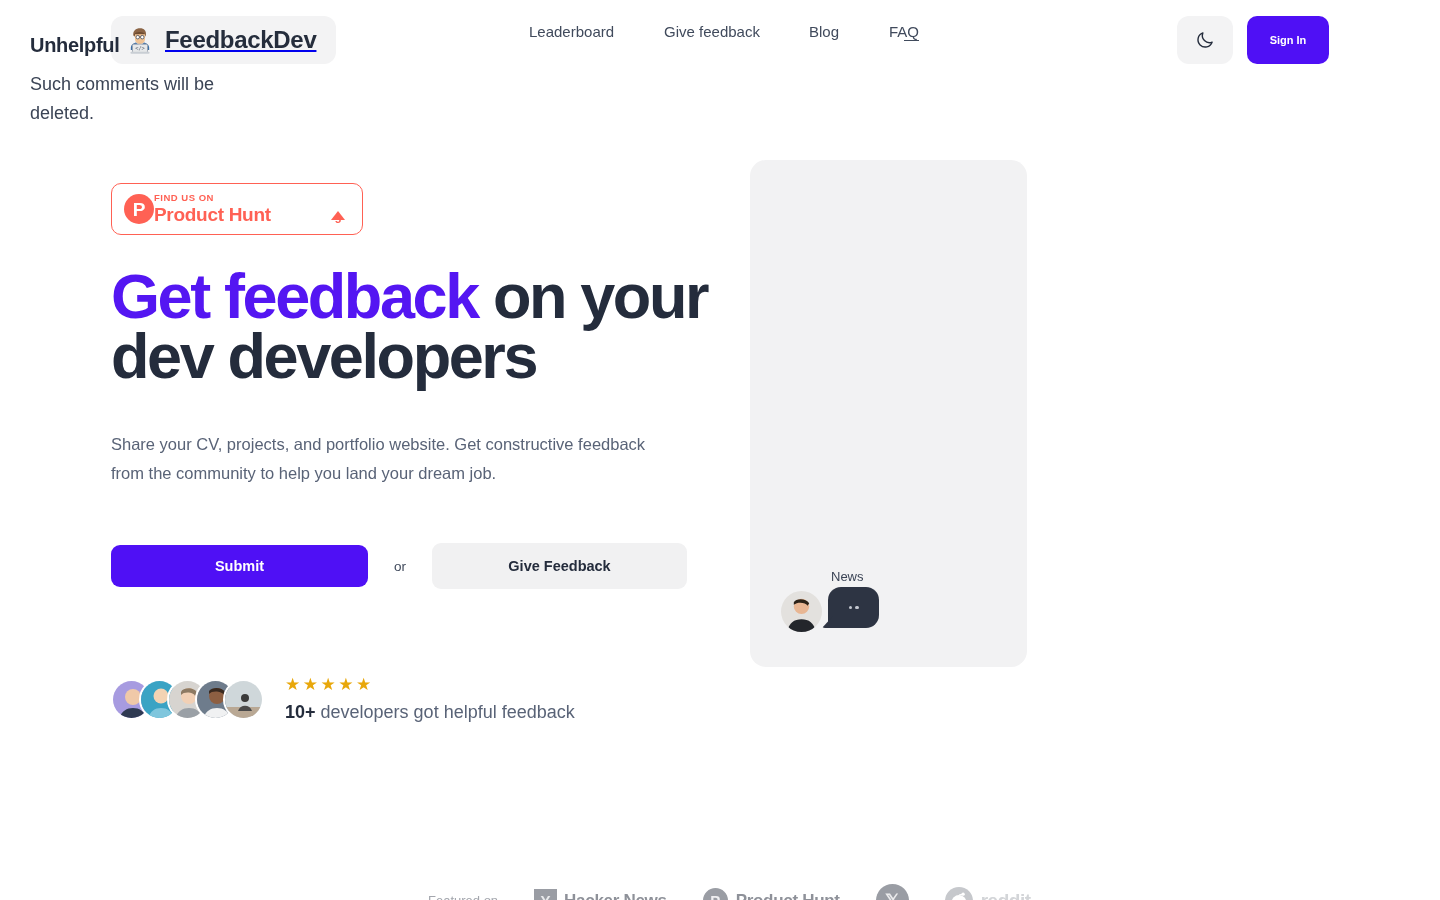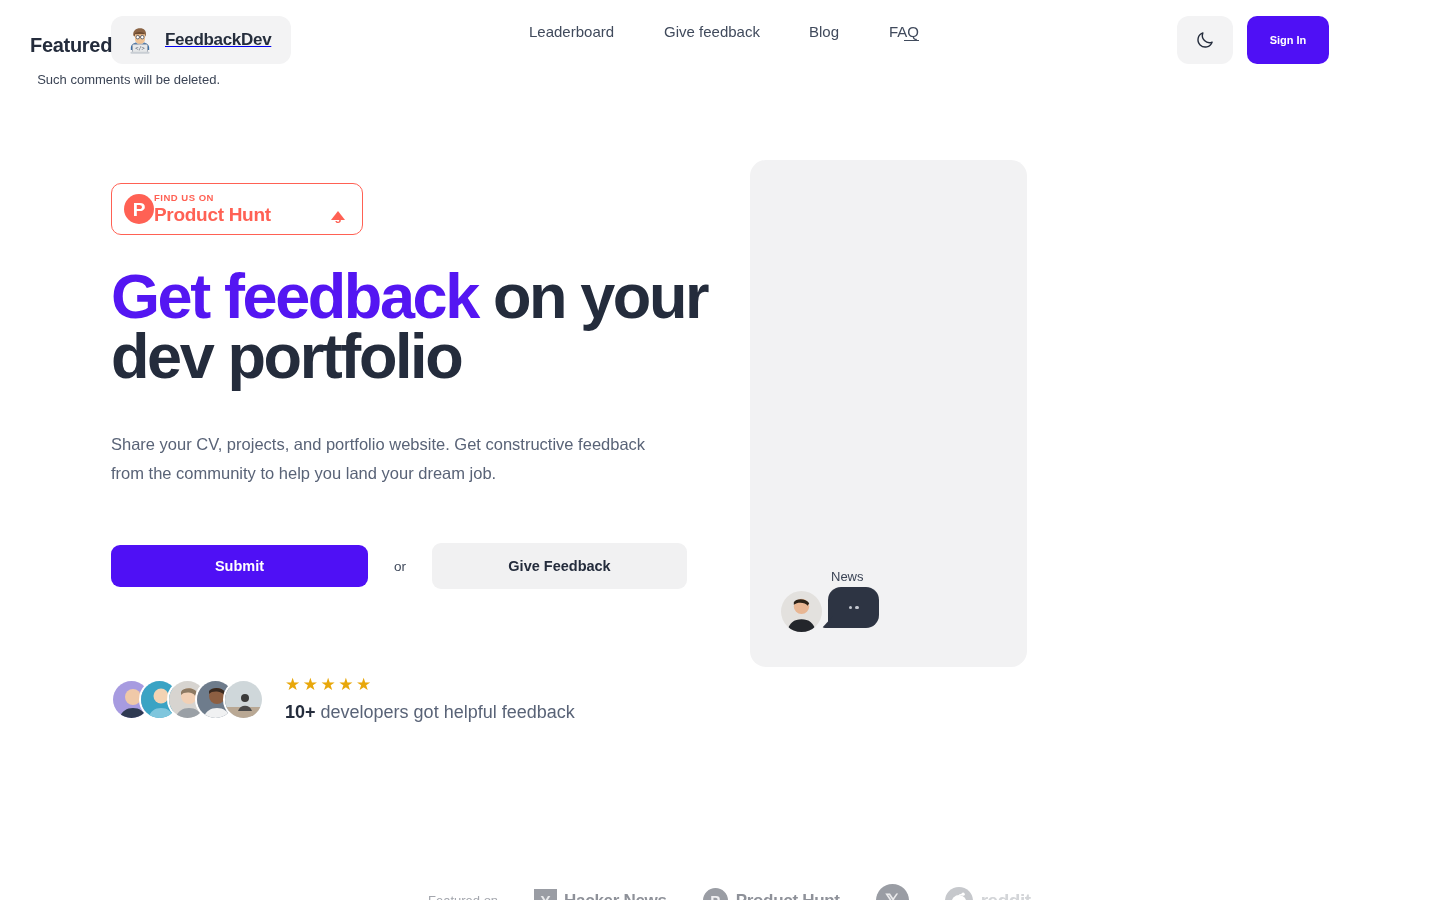--- a/index.html
+++ b/index.html
@@ -18,21 +18,21 @@
     display: flex; align-items: center;
   }
   .logo-pill {
     position: absolute; left: 111px; top: 16px;
     height: 48px; display: flex; align-items: center; gap: 10px;
     background: #f3f3f4; border-radius: 12px;
     padding: 0 20px 0 14px;
   }
   .logo-emoji { width: 30px; height: 30px; display:block; }
   .logo-text {
-    font-size: 17px; font-weight: bold; color: #252d3c;
+    font-size: 24px; font-weight: bold; color: #252d3c;
     letter-spacing: -0.3px; white-space: nowrap;
   }
 
   .nav { position: absolute; left: 513px; top: 23px; display: flex; gap: 5px; margin-left: 16px; }
   .nav a {
     font-size: 15px; color: #404a5c; text-decoration: none;
     white-space: nowrap; position: relative; display: inline-block;
   }
   .nav a.n0 { margin-right: 45px; }
   .nav a.n1 { margin-right: 44px; }
@@ -146,21 +146,21 @@
     position: absolute; left: 750px; top: 160px;
     width: 277px; height: 507px;
     background: #f2f2f3; border-radius: 16px;
   }
   .chat-title {
     position: absolute; left: 30px; top: 34px;
     font-size: 20px; font-weight: bold; color: #242c3c; letter-spacing: -0.3px;
   }
   .chat-sub {
     position: absolute; left: 30px; top: 70px; width: 190px;
-    font-size: 13px; line-height: 1.6; color: #3b4455; text-align: right;
+    font-size: 18px; line-height: 1.6; color: #3b4455;
   }
   .chat-name {
     position: absolute; left: 831px; top: 569px;
     font-size: 13px; color: #3b4455;
   }
   .chat-avatar {
     position: absolute; left: 781px; top: 591px;
     width: 41px; height: 41px; border-radius: 50%;
     overflow: hidden;
   }
@@ -251,21 +251,21 @@
   <span class="ph-texts">
     <span class="ph-find" style="display:block">FIND US ON</span>
     <span class="ph-name" style="display:block">Product Hunt</span>
   </span>
   <span class="ph-vote">
     <span class="ph-arrow"></span>
     <span class="ph-count" style="display:block">5</span>
   </span>
 </a>
 
-<h1 class="headline"><span class="hl-accent">Get feedback</span><span> on your dev portfolio</span></h1>
+<h1 class="headline"><span class="hl-accent">Get feedback</span><span> on your dev developers</span></h1>
 
 <p class="subhead">Share your CV, projects, and portfolio website. Get constructive feedback from the community to help you land your dream job.</p>
 
 <div class="cta-row">
   <button class="btn-submit">Submit</button>
   <span class="cta-or">or</span>
   <button class="btn-feedback">Give Feedback</button>
 </div>
 
 <div class="proof">
@@ -309,21 +309,21 @@
         </svg>
     </div>
   </div>
   <div class="proof-right">
     <div class="stars">★★★★★</div>
     <div class="proof-text"><b>10+</b><span> developers got helpful feedback</span></div>
   </div>
 </div>
 
 <div class="chat-card"></div>
-<div class="chat-title">Featured</div>
+<div class="chat-title">Unhelpful</div>
 <div class="chat-sub">Such comments will be deleted.</div>
 <div class="chat-name">News</div>
 <div class="chat-avatar">
   <svg viewBox="0 0 40 40" width="41" height="41">
       <rect width="40" height="40" fill="#e3e1de"></rect>
       <circle cx="20" cy="15" r="7.5" fill="#e8b693"></circle>
       <path d="M12.5 11c2-4 12-4 15 1l-1.5 2.5c-2-3.5-10-4-13.5-1z" fill="#2b2218"></path>
       <path d="M6 40c1.5-9 7-12.5 14-12.5S32.5 31 34 40z" fill="#23262b"></path>
     </svg>
 </div>

